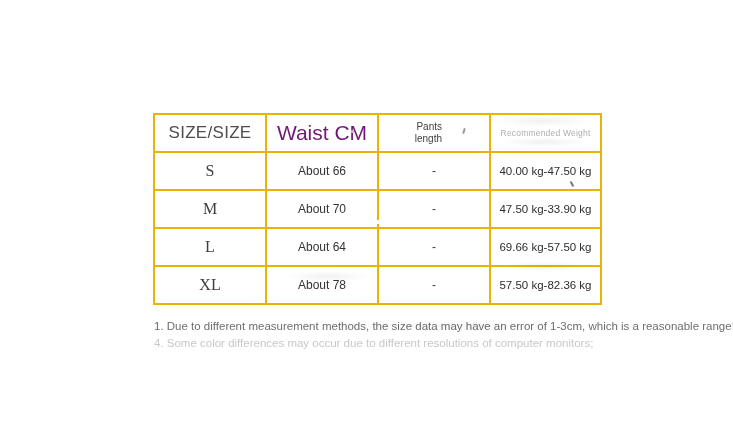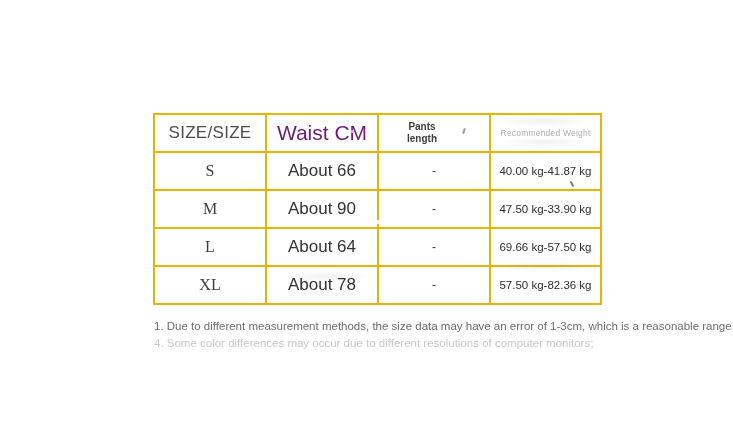--- a/index.html
+++ b/index.html
@@ -29,40 +29,39 @@
     height: 36px;
     overflow: hidden;
     background: #ffffff;
   }
   .hdr-size   { font-size: 17px; color: #4e4e4e; letter-spacing: 0.3px; }
   .hdr-waist  { font-size: 21px; color: #701a75; }
   .hdr-pants  { }
   .hdr-pants .wrapblock {
     display: inline-block;
     width: 40px;
-    text-align: center;
+    text-align: right;
     font-size: 10px;
     line-height: 1.2;
     color: #3e3e3e;
     transform: translateX(-12px);
-    font-weight: bold;
   }
   .hdr-weight {
     text-align: left;
     padding-left: 4px;
     font-size: 8.5px;
     color: #aeaeae;
     letter-spacing: 0.2px;
   }
   .cell-size {
     font-family: "Liberation Serif", serif;
     font-size: 16px;
     color: #3f3f3f;
   }
-  .cell-waist  { font-size: 17px;   color: #333333; }
+  .cell-waist  { font-size: 12px;   color: #333333; }
   .cell-dash   { font-size: 12px;   color: #3a3a3a; }
   .cell-weight { font-size: 11.5px; color: #2d2d2d; }
 
   
   .note { position: absolute; left: 154px; white-space: nowrap; font-size: 11.5px; }
   .note-1 { top: 320px; color: #6e6e6e; }
   .note-2 { top: 337px; color: #c8c8c8; }
 
   
   .artifact { position: absolute; pointer-events: none; }
@@ -99,25 +98,25 @@
       <th class="hdr-waist">Waist CM</th>
       <th class="hdr-pants"><span class="wrapblock">Pants length</span></th>
       <th class="hdr-weight">Recommended Weight</th>
     </tr>
   </thead>
   <tbody>
     <tr>
       <td class="cell-size">S</td>
       <td class="cell-waist">About 66</td>
       <td class="cell-dash">-</td>
-      <td class="cell-weight">40.00 kg-41.87 kg</td>
+      <td class="cell-weight">40.00 kg-47.50 kg</td>
     </tr>
     <tr>
       <td class="cell-size">M</td>
-      <td class="cell-waist">About 90</td>
+      <td class="cell-waist">About 70</td>
       <td class="cell-dash">-</td>
       <td class="cell-weight">47.50 kg-33.90 kg</td>
     </tr>
     <tr>
       <td class="cell-size">L</td>
       <td class="cell-waist">About 64</td>
       <td class="cell-dash">-</td>
       <td class="cell-weight">69.66 kg-57.50 kg</td>
     </tr>
     <tr>

